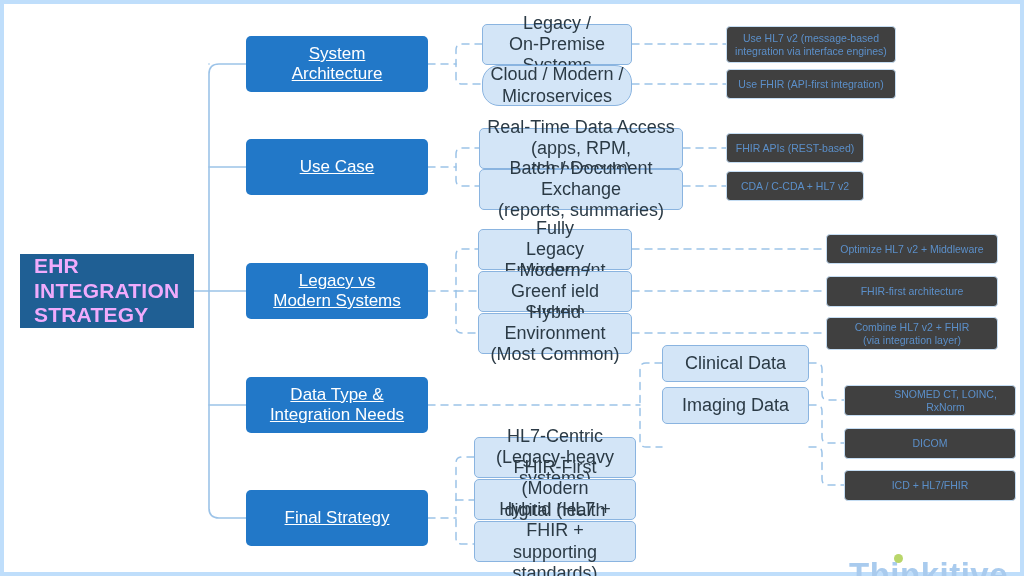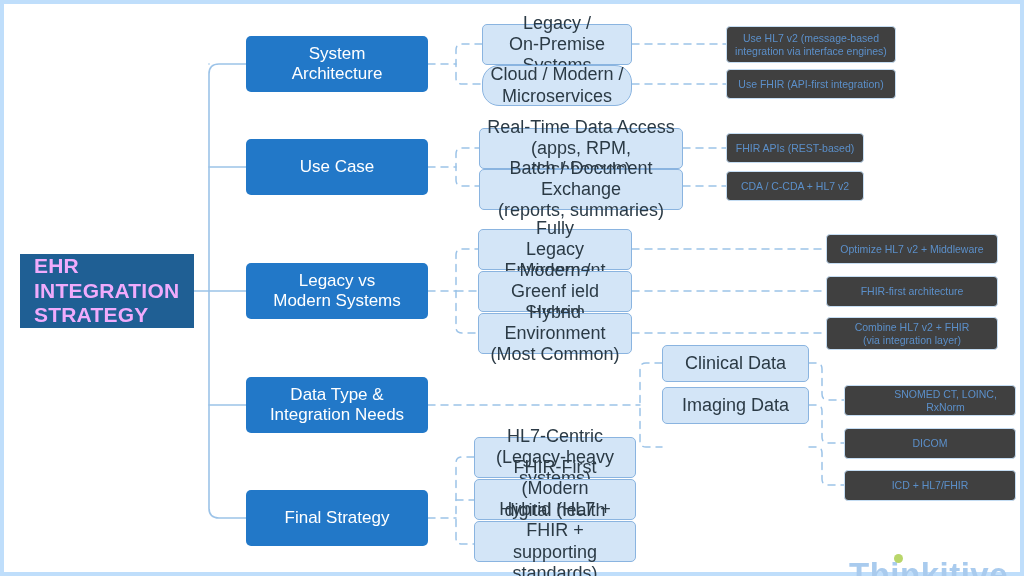--- a/index.html
+++ b/index.html
@@ -40,20 +40,21 @@
     line-height:1.16;
   }
 
   
   .cat{
     background:#2278c8;
     color:#ffffff;
     font-size:17px;
     border-radius:5px;
     padding:2px 6px;
+    text-decoration:underline;
   }
 
   
   .sub{
     background:#d3e5f7;
     color:#2b3a45;
     font-size:18px;
     border:1.2px solid #8ab4e0;
     border-radius:5px;
     padding:2px 5px;

